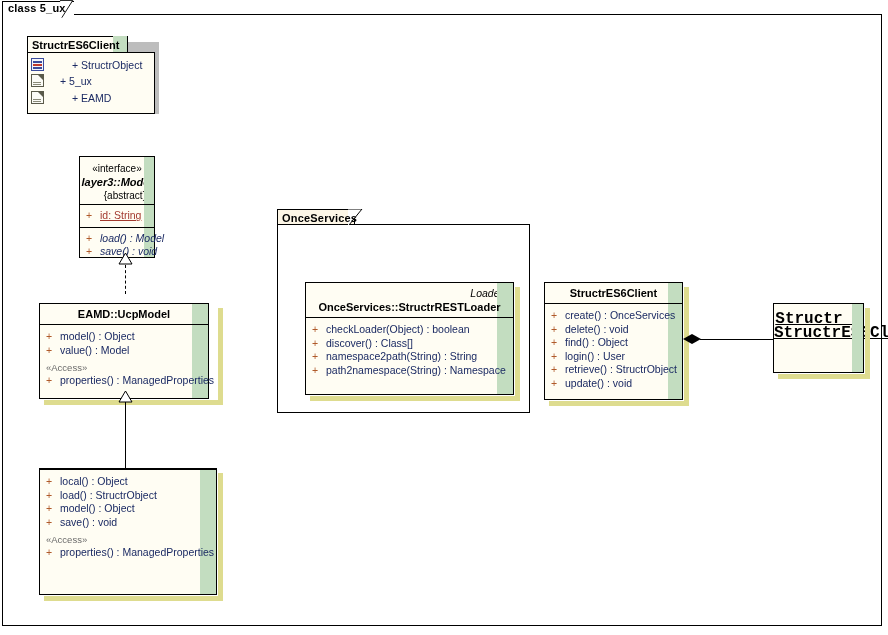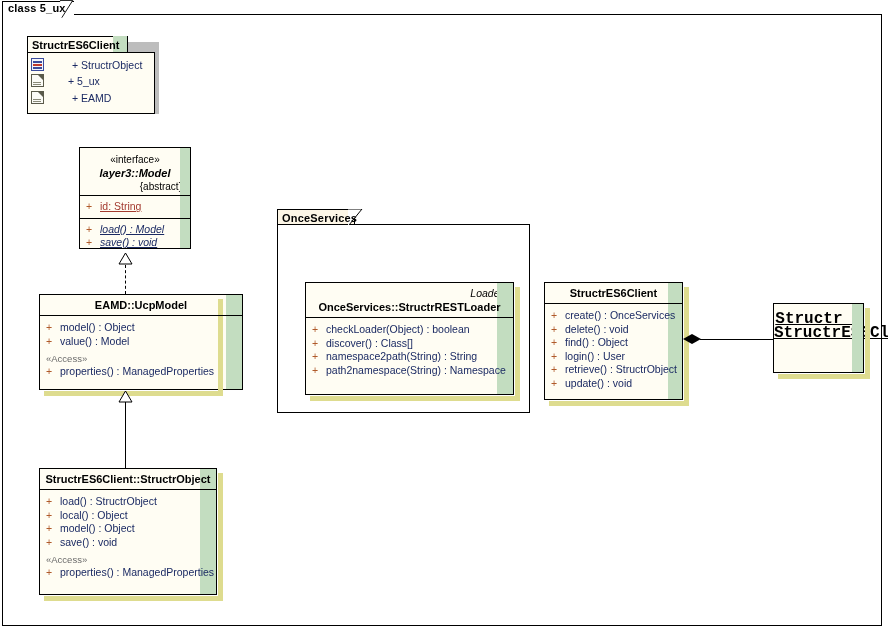--- a/index.html
+++ b/index.html
@@ -226,21 +226,21 @@
     padding-right: 8px;
     font-size: 10px;
     color: #000;
     line-height: 13px;
   }
   .attr-static {
     color: #a33a2f;
     text-decoration: underline;
     font-style: normal;
   }
-  .ital { font-style: italic; text-decoration: underline; }
+  .ital { font-style: italic; }
 
   
   .stereo-right {
     text-align: right;
     padding-right: 10px;
     font-style: italic;
     font-size: 10.5px;
     color: #000;
     line-height: 14px;
   }
@@ -300,32 +300,32 @@
         <i style="top:8px;"></i>
     </div>
     <div class="pkgrow" style="left:48px; top:58px;">+ StructrObject</div>
   </div>
   <div>
     <div class="icon-doc" style="left:31px; top:74px;">
       <span class="fold"></span>
         <span class="ln" style="top:7px;"></span>
         <span class="ln" style="top:9px;"></span>
     </div>
-    <div class="pkgrow" style="left:44px; top:74px;">+ 5_ux</div>
+    <div class="pkgrow" style="left:36px; top:74px;">+ 5_ux</div>
   </div>
   <div>
     <div class="icon-doc" style="left:31px; top:91px;">
       <span class="fold"></span>
         <span class="ln" style="top:7px;"></span>
         <span class="ln" style="top:9px;"></span>
     </div>
     <div class="pkgrow" style="left:48px; top:91px;">+ EAMD</div>
   </div>
 
-  <div class="umlbox" style="left:79px; top:147px; width:112px; height:102px;">
+  <div class="umlbox" style="left:79px; top:156px; width:76px; height:102px;">
     <div class="greenband" style="width:10px;"></div>
     <div class="stereo-center" style="padding-top:5px;">«interface»</div>
     <div class="iface-name">layer3::Model</div>
     <div class="abstract-tag">{abstract}</div>
     <div class="divider" style="margin-top:2px;"></div>
     <div class="members" style="padding-top:4px; padding-bottom:4px;">
       <div class="member">
         <span class="vis">+</span><span class="attr-static">id:  String</span>
       </div>
     </div>
@@ -338,21 +338,21 @@
         <span class="vis">+</span><span class="sig ital">save() : void</span>
       </div>
     </div>
   </div>
 
   <svg style="position:absolute; left:118px; top:252px; width:16px; height:14px;">
     <polygon points="7.5,1 14,12 1,12" fill="#ffffff" stroke="#000000" stroke-width="1"></polygon>
   </svg>
   <div class="vdash" style="left:125px; top:265px; height:29px;"></div>
 
-  <div class="umlbox" style="left:39px; top:294px; width:204px; height:96px;">
+  <div class="umlbox" style="left:39px; top:303px; width:170px; height:96px;">
     <div class="shadow" style="left:4px; top:96px; width:178px; height:5px;"></div>
     <div class="shadow" style="left:178px; top:4px; width:5px; height:97px;"></div>
     <div class="greenband" style="width:16px;"></div>
     <div class="nametitle">EAMD::UcpModel</div>
     <div class="divider"></div>
     <div class="members">
       <div class="member">
         <span class="vis">+</span><span class="sig">model() : Object</span>
       </div>
       <div class="member">
@@ -367,28 +367,27 @@
 
   <svg style="position:absolute; left:118px; top:390px; width:16px; height:14px;">
     <polygon points="7.5,1 14,12 1,12" fill="#ffffff" stroke="#000000" stroke-width="1"></polygon>
   </svg>
   <div class="vline" style="left:125px; top:402px; height:67px;"></div>
 
   <div class="umlbox" style="left:39px; top:468px; width:178px; height:127px;">
     <div class="shadow" style="left:4px; top:127px; width:178px; height:5px;"></div>
     <div class="shadow" style="left:178px; top:4px; width:5px; height:128px;"></div>
     <div class="greenband" style="width:16px;"></div>
-    <div class="nametitle">StructrES6Client::StructrObject</div>
     <div class="divider"></div>
     <div class="members">
       <div class="member">
+        <span class="vis">+</span><span class="sig">local() : Object</span>
+      </div>
+      <div class="member">
         <span class="vis">+</span><span class="sig">load() : StructrObject</span>
-      </div>
-      <div class="member">
-        <span class="vis">+</span><span class="sig">local() : Object</span>
       </div>
       <div class="member">
         <span class="vis">+</span><span class="sig">model() : Object</span>
       </div>
       <div class="member">
         <span class="vis">+</span><span class="sig">save() : void</span>
       </div>
       <div class="stereo-row" style="margin-top:4px;">«Access»</div>
       <div class="member">
         <span class="vis">+</span><span class="sig">properties() : ManagedProperties</span>

